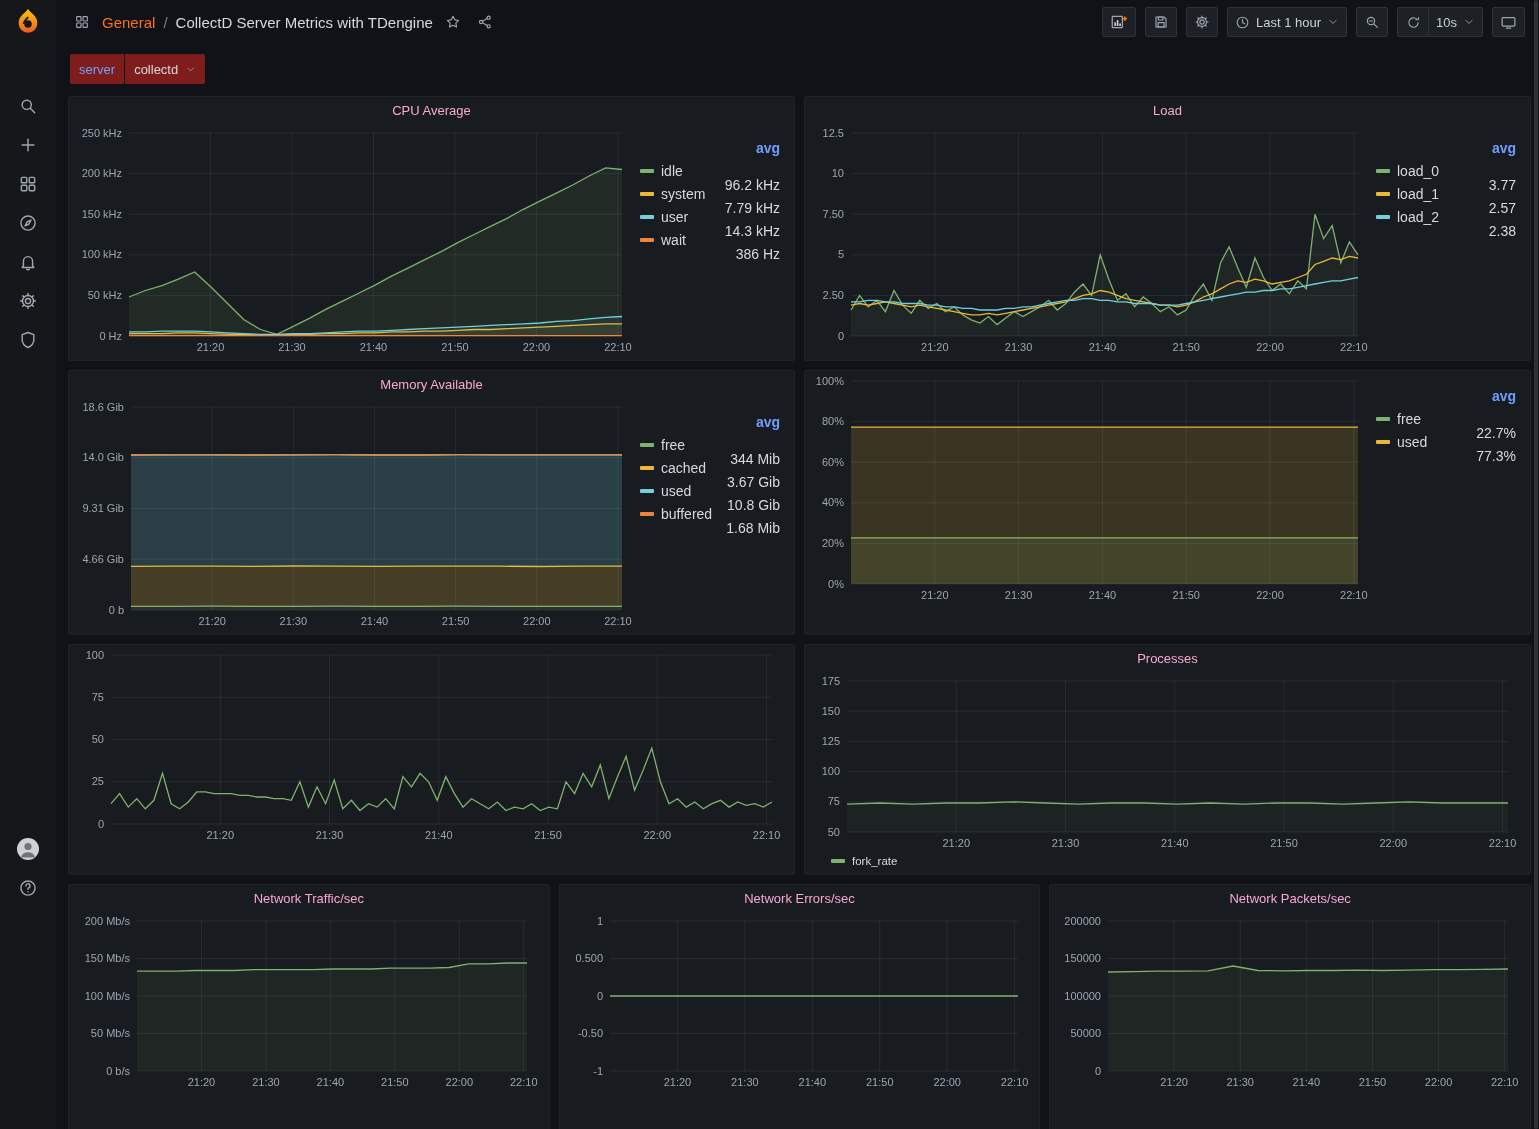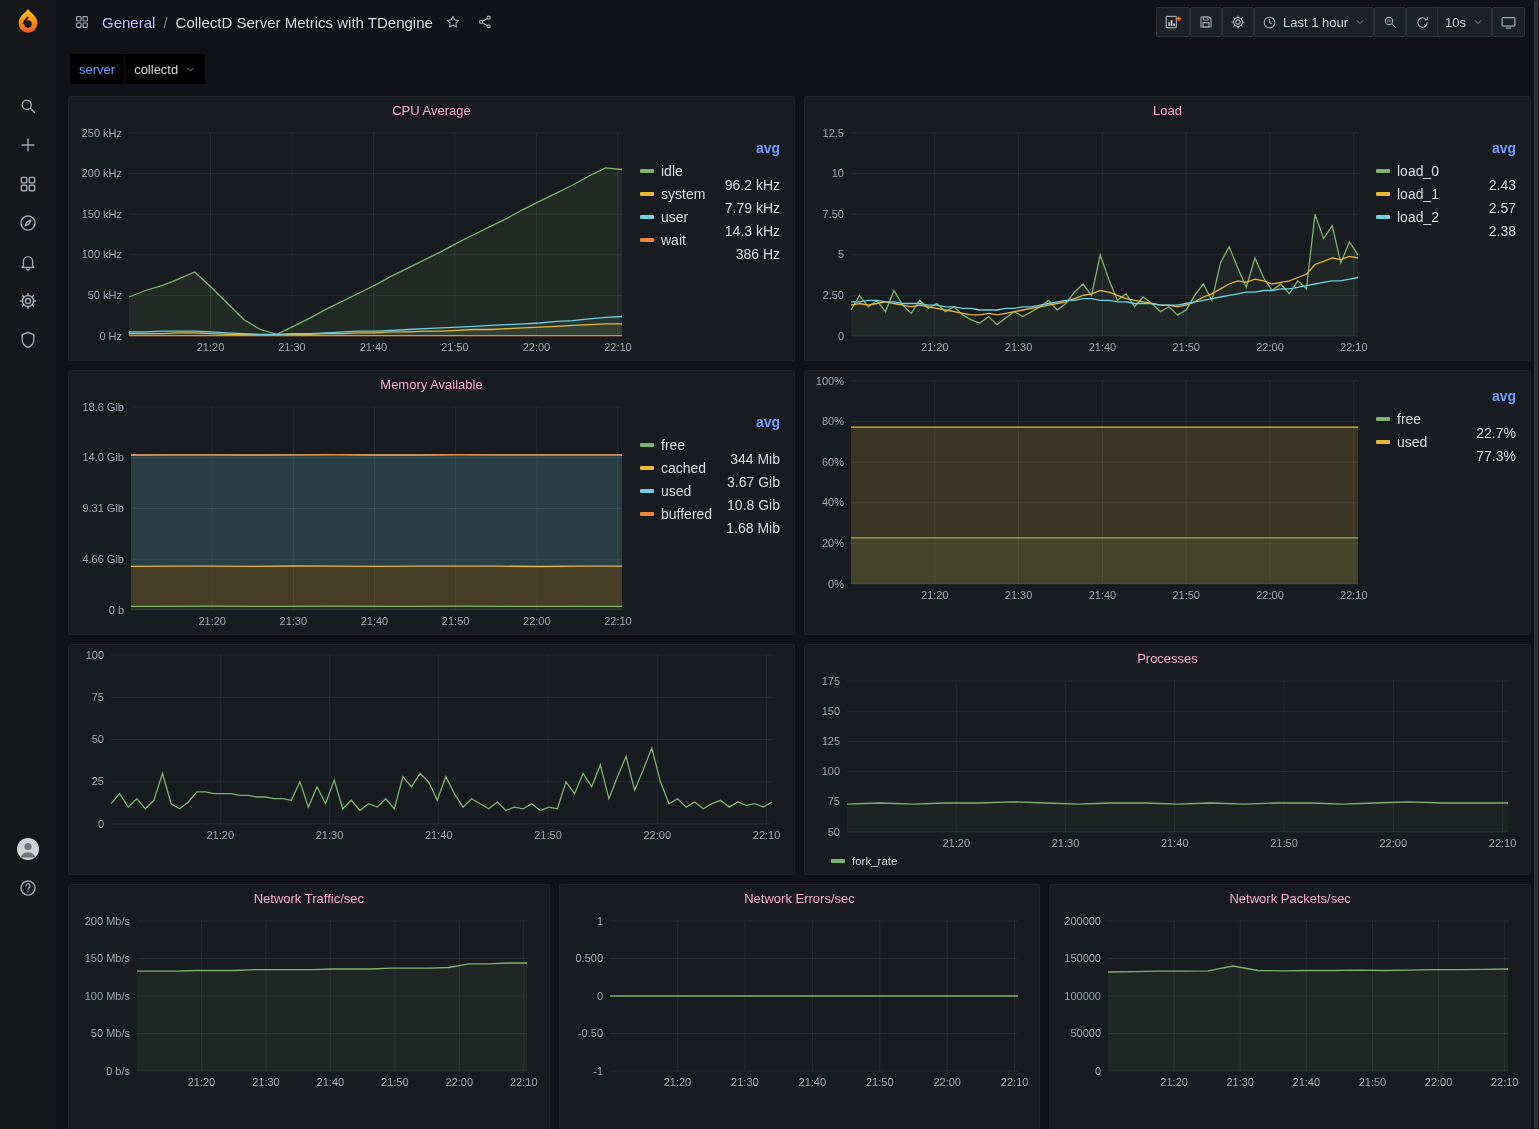--- a/index.html
+++ b/index.html
@@ -19,40 +19,40 @@
   .sidebar-logo { width:56px; height:44px; display:flex; align-items:center; justify-content:center; cursor:pointer; }
   .side-nav { display:flex; flex-direction:column; margin-top:42px; }
   .side-item { width:56px; height:39px; display:flex; align-items:center; justify-content:center; cursor:pointer; }
   .sidebar-bottom { margin-top:auto; margin-bottom:222px; display:flex; flex-direction:column; }
   
   .icon { stroke:#9fa7b3; fill:none; stroke-width:1.7; stroke-linecap:round; stroke-linejoin:round; }
   
   .main { flex:1; display:flex; flex-direction:column; min-width:0; position:relative; }
   .navbar { height:44px; display:flex; align-items:center; padding:0 14px 0 14px; flex-shrink:0; }
   .nav-left { display:flex; align-items:center; gap:8px; flex:1; min-width:0; }
-  .breadcrumb-folder { font-size:15px; color:#c4b5fd; cursor:pointer; }
+  .breadcrumb-folder { font-size:15px; color:#f97316; cursor:pointer; }
   .breadcrumb-sep { color:#7b7f87; font-size:15px; }
   .page-title { font-size:15px; color:#d8d9da; }
   .nav-iconbtn { display:flex; align-items:center; justify-content:center; width:24px; height:24px; cursor:pointer; }
-  .nav-right { display:flex; align-items:center; }
+  .nav-right { display:flex; align-items:center; gap:9px; }
   .nav-btn {
     height:30px; min-width:32px; padding:0 7px;
     display:flex; align-items:center; justify-content:center; gap:6px;
     background:#1d2025; border:1px solid #2c3235; border-radius:2px;
     color:#c7d0d9; cursor:pointer; font-size:13px; white-space:nowrap;
   }
   .btn-group { display:flex; }
   .btn-group .nav-btn:first-child { border-top-right-radius:0; border-bottom-right-radius:0; }
   .btn-group .nav-btn:last-child { border-left:none; border-top-left-radius:0; border-bottom-left-radius:0;text-align:center; }
   
   .submenu { display:flex; align-items:center; gap:16px; padding:10px 14px 2px 14px; flex-shrink:0; }
   .var-group { display:flex; gap:1px; }
   .var-label, .var-value {
     height:30px; display:flex; align-items:center; gap:7px;
-    background:#000000; padding:0 9px; font-size:13px; border-radius:2px 0 0 2px;
+    background:#7f1d1d; padding:0 9px; font-size:13px; border-radius:2px 0 0 2px;
   }
   .var-label { color:#6e9fff; }
   .var-value { color:#d8d9da; cursor:pointer; border-radius:0 2px 2px 0; }
   
   .dashboard { padding:10px 8px 0 12px; flex:1; }
   .row { display:flex; gap:9px; margin-bottom:9px; }
   .panel {
     flex:1 1 0; min-width:0; display:flex; flex-direction:column;
     background:#181b1f; border:1px solid #202226; border-radius:2px;
   }
@@ -379,21 +379,21 @@
                 <polyline points="38.0,185.0 46.6,170.4 55.2,181.8 63.8,175.3 72.4,186.6 81.0,165.5 89.6,180.1 98.2,188.3 106.7,175.3 115.3,183.4 123.9,178.5 132.5,186.6 141.1,181.8 149.7,189.9 158.3,194.8 166.9,198.0 175.5,191.5 184.1,199.6 192.7,193.1 201.3,186.6 209.9,191.5 218.5,186.6 227.1,181.8 235.6,175.3 244.2,185.0 252.8,178.5 261.4,167.2 270.0,159.0 278.6,170.4 287.2,129.8 295.8,154.2 304.4,175.3 313.0,168.8 321.6,181.8 330.2,172.0 338.8,178.5 347.4,186.6 355.9,181.8 364.5,189.9 373.1,185.0 381.7,170.4 390.3,159.0 398.9,175.3 407.5,137.9 416.1,121.7 424.7,142.8 433.3,162.3 441.9,133.0 450.5,152.5 459.1,165.5 467.7,159.0 476.3,168.8 484.8,155.8 493.4,163.9 502.0,89.2 510.6,113.6 519.2,100.6 527.8,137.9 536.4,116.8 545.0,129.8" fill="none" stroke="#7eb26d" stroke-width="1.3"></polyline>
                 <polyline points="38.0,180.1 46.6,178.5 55.2,180.1 63.8,178.5 72.4,176.9 81.0,178.5 89.6,180.1 98.2,181.8 106.7,180.1 115.3,181.8 123.9,183.4 132.5,185.0 141.1,186.6 149.7,188.3 158.3,189.9 166.9,189.9 175.5,188.3 184.1,189.9 192.7,188.3 201.3,186.6 209.9,185.0 218.5,183.4 227.1,181.8 235.6,180.1 244.2,178.5 252.8,176.9 261.4,173.6 270.0,170.4 278.6,168.8 287.2,165.5 295.8,167.2 304.4,170.4 313.0,173.6 321.6,175.3 330.2,176.9 338.8,178.5 347.4,180.1 355.9,180.1 364.5,181.8 373.1,180.1 381.7,176.9 390.3,172.0 398.9,168.8 407.5,163.9 416.1,159.0 424.7,155.8 433.3,157.4 441.9,154.2 450.5,155.8 459.1,159.0 467.7,157.4 476.3,155.8 484.8,152.5 493.4,149.3 502.0,139.5 510.6,136.3 519.2,133.0 527.8,134.7 536.4,131.4 545.0,133.0" fill="none" stroke="#eab839" stroke-width="1.3"></polyline>
                 <polyline points="38.0,176.9 46.6,176.9 55.2,175.3 63.8,175.3 72.4,176.9 81.0,176.9 89.6,178.5 98.2,178.5 106.7,178.5 115.3,180.1 123.9,180.1 132.5,181.8 141.1,181.8 149.7,183.4 158.3,183.4 166.9,185.0 175.5,185.0 184.1,185.0 192.7,183.4 201.3,183.4 209.9,181.8 218.5,181.8 227.1,180.1 235.6,178.5 244.2,176.9 252.8,175.3 261.4,175.3 270.0,173.6 278.6,173.6 287.2,175.3 295.8,175.3 304.4,176.9 313.0,176.9 321.6,178.5 330.2,178.5 338.8,178.5 347.4,180.1 355.9,180.1 364.5,180.1 373.1,178.5 381.7,176.9 390.3,175.3 398.9,173.6 407.5,172.0 416.1,170.4 424.7,168.8 433.3,167.2 441.9,167.2 450.5,165.5 459.1,165.5 467.7,163.9 476.3,163.9 484.8,162.3 493.4,160.7 502.0,159.0 510.6,157.4 519.2,155.8 527.8,155.8 536.4,154.2 545.0,152.5" fill="none" stroke="#6ed0e0" stroke-width="1.3"></polyline>
               </svg>
             </div>
           <div class="legend-right">
               <div class="legend-head" style="color: rgb(110, 159, 255);">avg</div>
               <div class="legend-row">
                 <span class="legend-dash" style="background: rgb(126, 178, 109);"></span>
                 <span class="legend-name">load_0</span>
-                <span class="legend-value">2.43</span>
+                <span class="legend-value">3.77</span>
               </div>
               <div class="legend-row">
                 <span class="legend-dash" style="background: rgb(234, 184, 57);"></span>
                 <span class="legend-name">load_1</span>
                 <span class="legend-value">2.57</span>
               </div>
               <div class="legend-row">
                 <span class="legend-dash" style="background: rgb(110, 208, 224);"></span>
                 <span class="legend-name">load_2</span>
                 <span class="legend-value">2.38</span>

